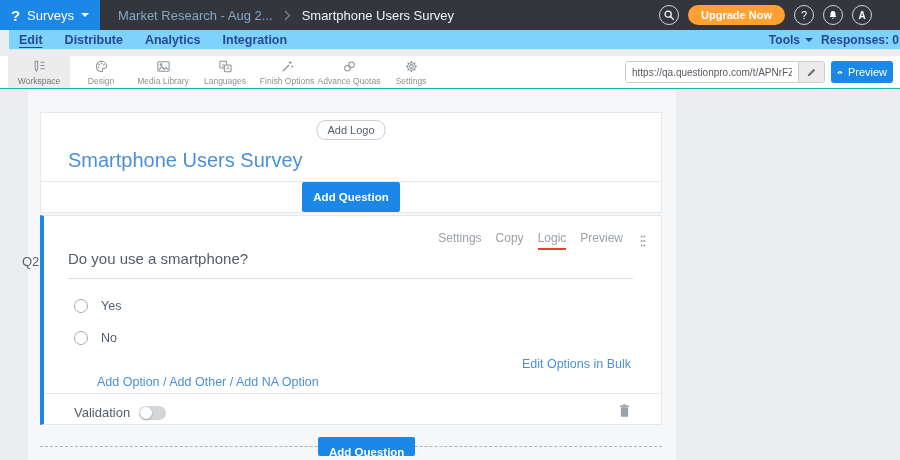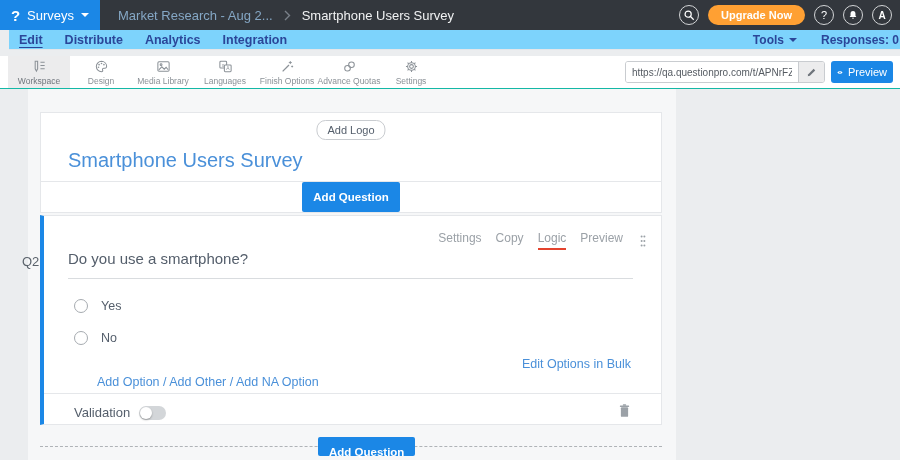--- a/index.html
+++ b/index.html
@@ -10,30 +10,30 @@
   }
   
   .topbar{position:absolute;left:0;top:0;width:900px;height:30px;background:#33373D;display:flex;align-items:center;z-index:5}
   .brand{width:100px;height:30px;background:#1B87E6;display:flex;align-items:center;justify-content:center;gap:7px;cursor:pointer}
   .logo{color:#fff;font-size:15px;font-weight:bold;line-height:1}
   .brand-label{color:#fff;font-size:13px}
   .caret{width:0;height:0;border-left:4px solid transparent;border-right:4px solid transparent;border-top:4px solid #fff;display:inline-block}
   .crumbs{display:flex;align-items:center;gap:11px;margin-left:18px}
   .crumb-folder{color:#85A7C5;font-size:13px;max-width:180px;white-space:nowrap;overflow:hidden}
   .crumb-current{color:#F1F2F3;font-size:13px;white-space:nowrap}
-  .top-actions{margin-left:auto;margin-right:8px;display:flex;align-items:center;gap:9px}
+  .top-actions{margin-left:auto;margin-right:28px;display:flex;align-items:center;gap:9px}
   .circle-btn{width:20px;height:20px;border:1px solid #D2D4D6;border-radius:50%;display:flex;align-items:center;justify-content:center;color:#fff;font-size:11px;box-sizing:border-box;cursor:pointer}
   .avatar{font-size:10px;font-weight:bold}
   .upgrade{background:#FFA033;color:#fff;font-size:11px;font-weight:bold;padding:4px 13px;border-radius:11px;cursor:pointer;white-space:nowrap}
   
   .navrow{position:absolute;left:9px;top:30px;width:900px;height:20px;background:#7dd3fc;border-bottom:1px solid #E4E6E9;display:flex;align-items:center;box-sizing:border-box}
   .nav-left{display:flex;align-items:center;gap:22px;padding-left:10px}
   .nav-item{font-size:12.5px;color:#2B4699;font-weight:700;cursor:pointer}
   .nav-item.active{text-decoration:underline;text-underline-offset:3px}
-  .nav-right{margin-left:auto;margin-right:10px;display:flex;align-items:center;gap:24px;font-size:12px;color:#2B4699;font-weight:600}
+  .nav-right{margin-left:auto;margin-right:10px;display:flex;align-items:center;gap:8px;font-size:12px;color:#2B4699;font-weight:600}
   .tools{display:flex;align-items:center;gap:5px;cursor:pointer}
   .caret-blue{width:0;height:0;border-left:4px solid transparent;border-right:4px solid transparent;border-top:4px solid #2B4699;display:inline-block}
   
   .toolbar{position:absolute;left:0;top:56px;width:900px;height:33px;background:#fff;border-bottom:1px solid #14b8a6;display:flex;align-items:stretch;padding-left:8px;box-sizing:border-box}
   .titem{width:62px;display:flex;flex-direction:column;align-items:center;justify-content:center;gap:2px;color:#8B9197;font-size:8.5px;cursor:pointer;white-space:nowrap}
   .titem.active{background:#ECECED;color:#70767D}
   .titem svg{width:15px;height:15px;display:block}
   .urlbox{position:absolute;right:75px;top:61px;width:200px;height:22px;border:1px solid #C9CCD0;border-radius:3px;display:flex;overflow:hidden;background:#fff;box-sizing:border-box}
   .urlbox input{flex:1;border:none;outline:none;font-family:"Liberation Sans",sans-serif;font-size:10px;color:#555B62;padding:0 6px;min-width:0;background:#fff}
   .url-edit{width:25px;background:#ECECED;border-left:1px solid #C9CCD0;display:flex;align-items:center;justify-content:center;cursor:pointer}

